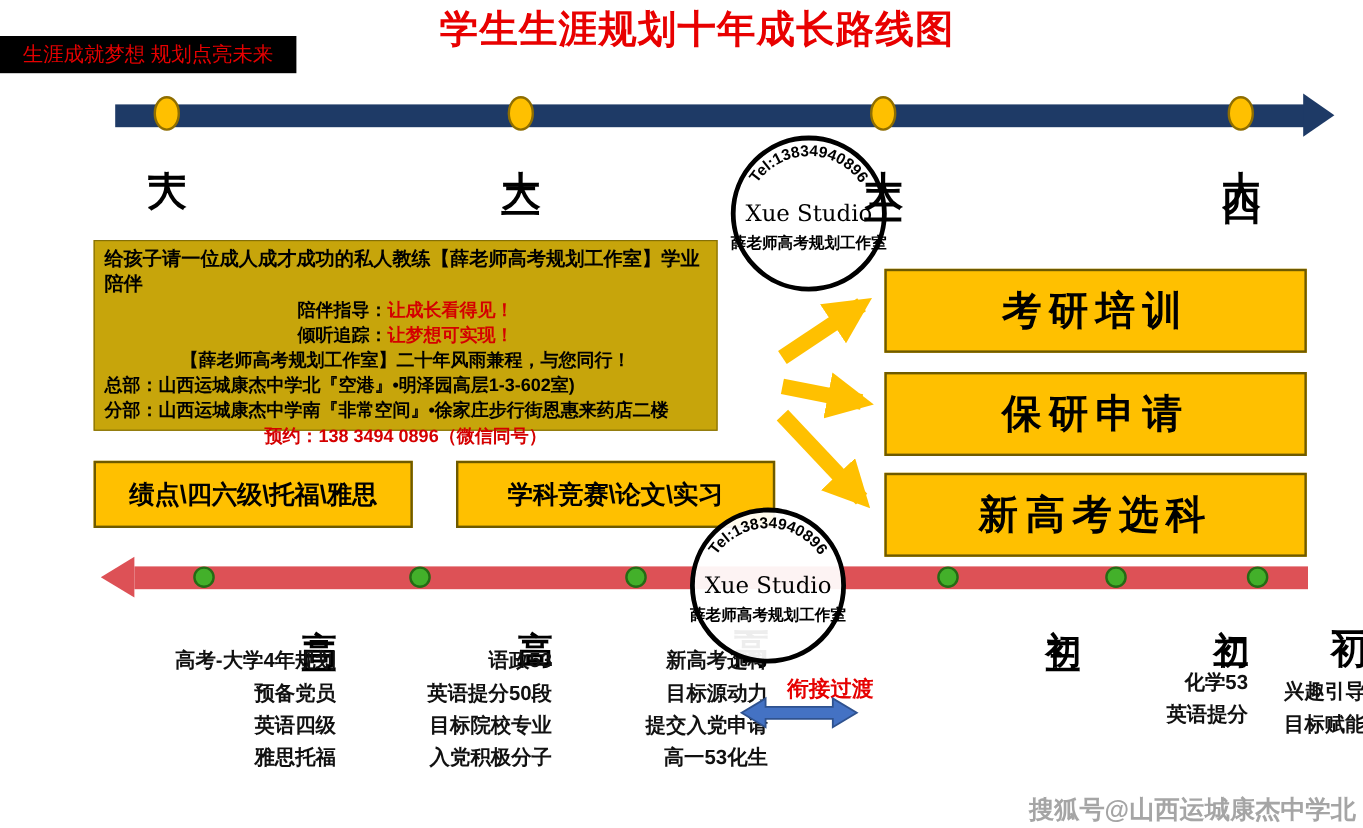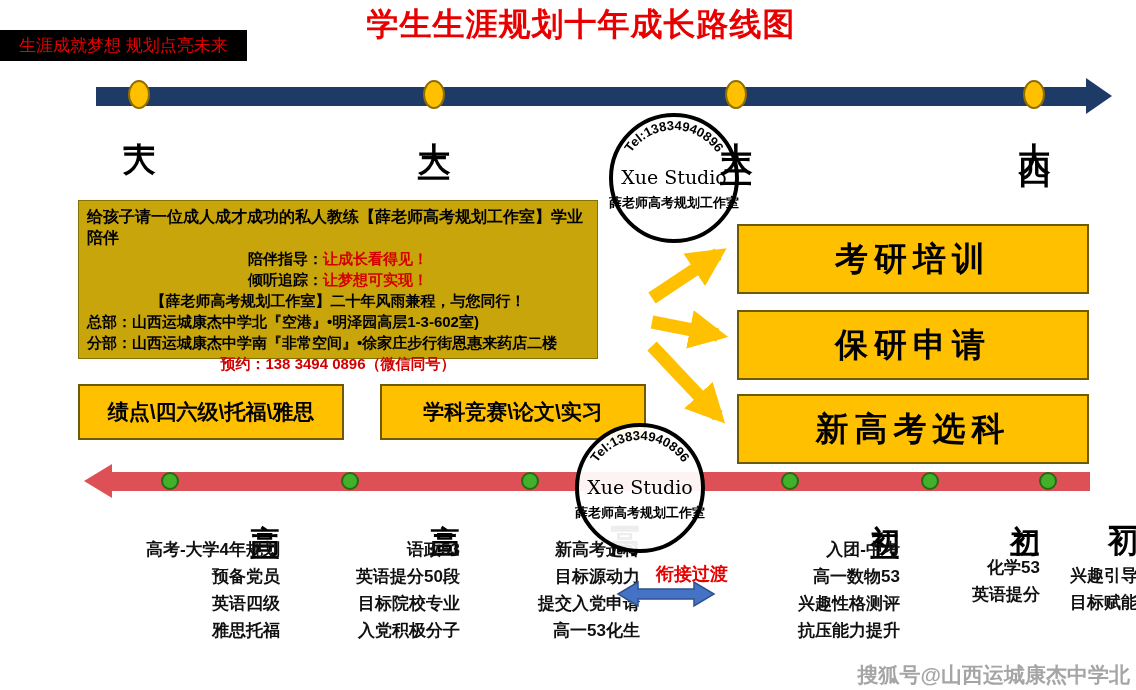--- a/index.html
+++ b/index.html
@@ -170,26 +170,20 @@
     <div class="stage-items">
       <div>新高考选科</div>
       <div>目标源动力</div>
       <div>提交入党申请</div>
       <div>高一53化生</div>
     </div>
   </div>
 
   <div class="stage" style="left:680px">
     <div class="stage-label">初三</div>
-    <div class="stage-items">
-      <div>入团-中考</div>
-      <div>高一数物53</div>
-      <div>兴趣性格测评</div>
-      <div>抗压能力提升</div>
-    </div>
   </div>
 
   <div class="stage" style="left:820px">
     <div class="stage-label">初二</div>
     <div class="stage-items" style="margin-top:26px">
       <div>化学53</div>
       <div>英语提分</div>
     </div>
   </div>
 

